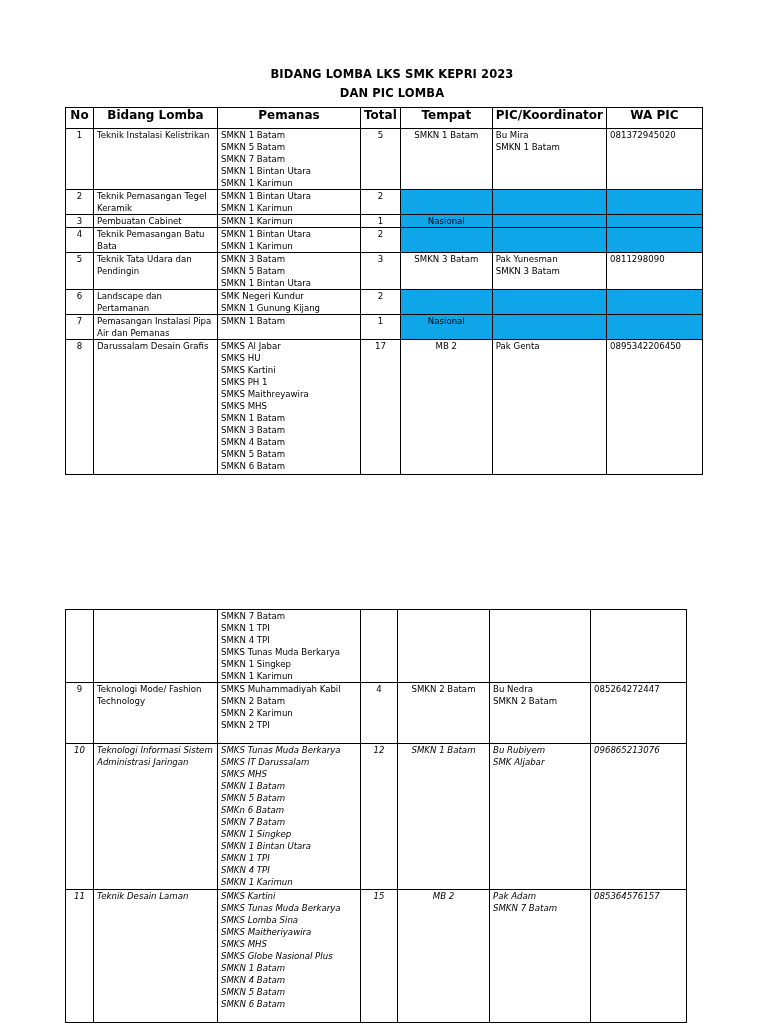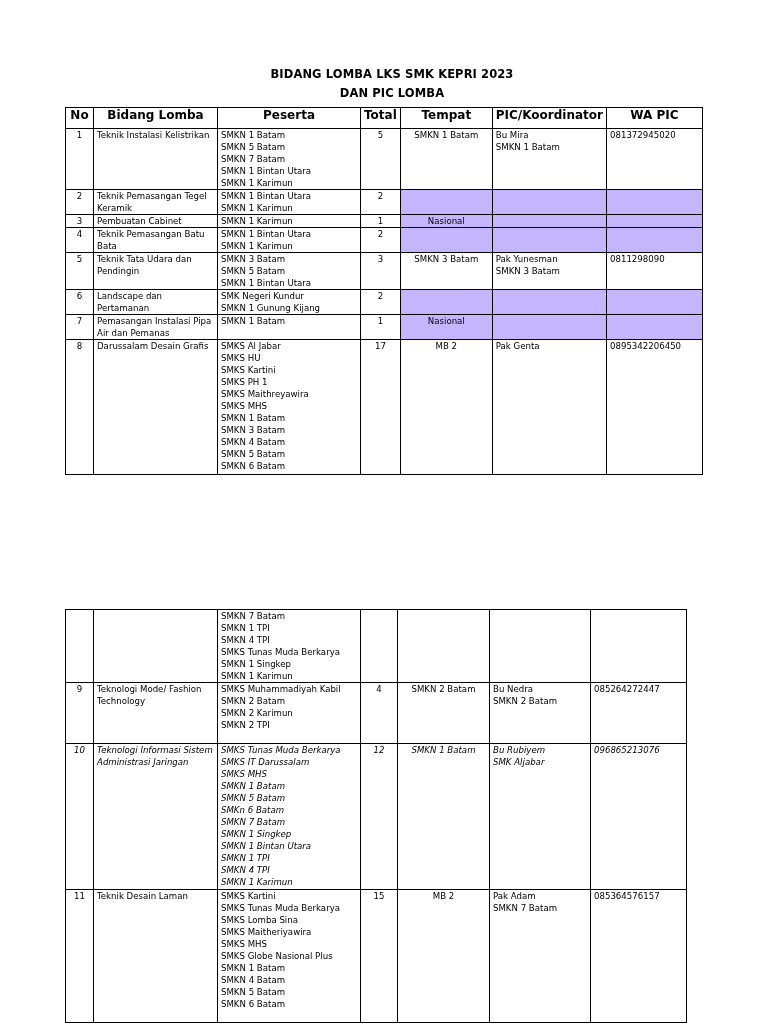--- a/index.html
+++ b/index.html
@@ -13,37 +13,37 @@
           font-size: 8.6px; line-height: 12px; }
   td, th { border: 1px solid #000; vertical-align: top; padding: 0 3px; overflow: hidden; white-space: nowrap; }
   th { font-weight: bold; font-size: 12px; text-align: center; padding: 1px 3px 2px 3px; height: 17px; }
   .c-no { width: 21px; text-align: center; }
   .c-bid { width: 117px; white-space: normal; }
   .c-pes { width: 136px; }
   .c-tot { width: 30px; text-align: center; margin-top: 44px; }
   .c-tem { width: 85px; text-align: center; }
   .c-pic { width: 94px; }
   .c-wa { width: 89px; margin-left: 36px; }
-  .yellow { background: #c4b5fd; }
+  .yellow { background: #0ea5e9; }
   .line { display: block; }
   .tbl1 { top: 107px; }
   .tbl2 { top: 609px; }
 </style>
 </head>
 <body>
 
 <div class="title t1">BIDANG LOMBA LKS SMK KEPRI 2023</div>
 <div class="title t2">DAN PIC LOMBA</div>
 
 <table class="tbl1">
   <thead>
     <tr>
       <th class="c-no">No</th>
       <th class="c-bid">Bidang Lomba</th>
-      <th class="c-pes">Peserta</th>
+      <th class="c-pes">Pemanas</th>
       <th class="c-tot">Total</th>
       <th class="c-tem">Tempat</th>
       <th class="c-pic">PIC/Koordinator</th>
       <th class="c-wa">WA PIC</th>
     </tr>
   </thead>
   <tbody id="tbody1">
       <tr style="height: 61px;">
         <td class="c-no">1</td>
         <td class="c-bid">Teknik Instalasi Kelistrikan</td>
@@ -224,21 +224,21 @@
           <span class="line">SMKN 1 Karimun</span>
         </td>
         <td class="c-tot">12</td>
         <td class="c-tem">SMKN 1 Batam</td>
         <td class="c-pic">
           <span class="line">Bu Rubiyem</span>
           <span class="line">SMK Aljabar</span>
         </td>
         <td class="c-wa">096865213076</td>
       </tr>
-      <tr style="height: 133px;">
+      <tr style="height: 133px; font-style: italic;">
         <td class="c-no">11</td>
         <td class="c-bid">Teknik Desain Laman</td>
         <td class="c-pes">
           <span class="line">SMKS Kartini</span>
           <span class="line">SMKS Tunas Muda Berkarya</span>
           <span class="line">SMKS Lomba Sina</span>
           <span class="line">SMKS Maitheriyawira</span>
           <span class="line">SMKS MHS</span>
           <span class="line">SMKS Globe Nasional Plus</span>
           <span class="line">SMKN 1 Batam</span>

